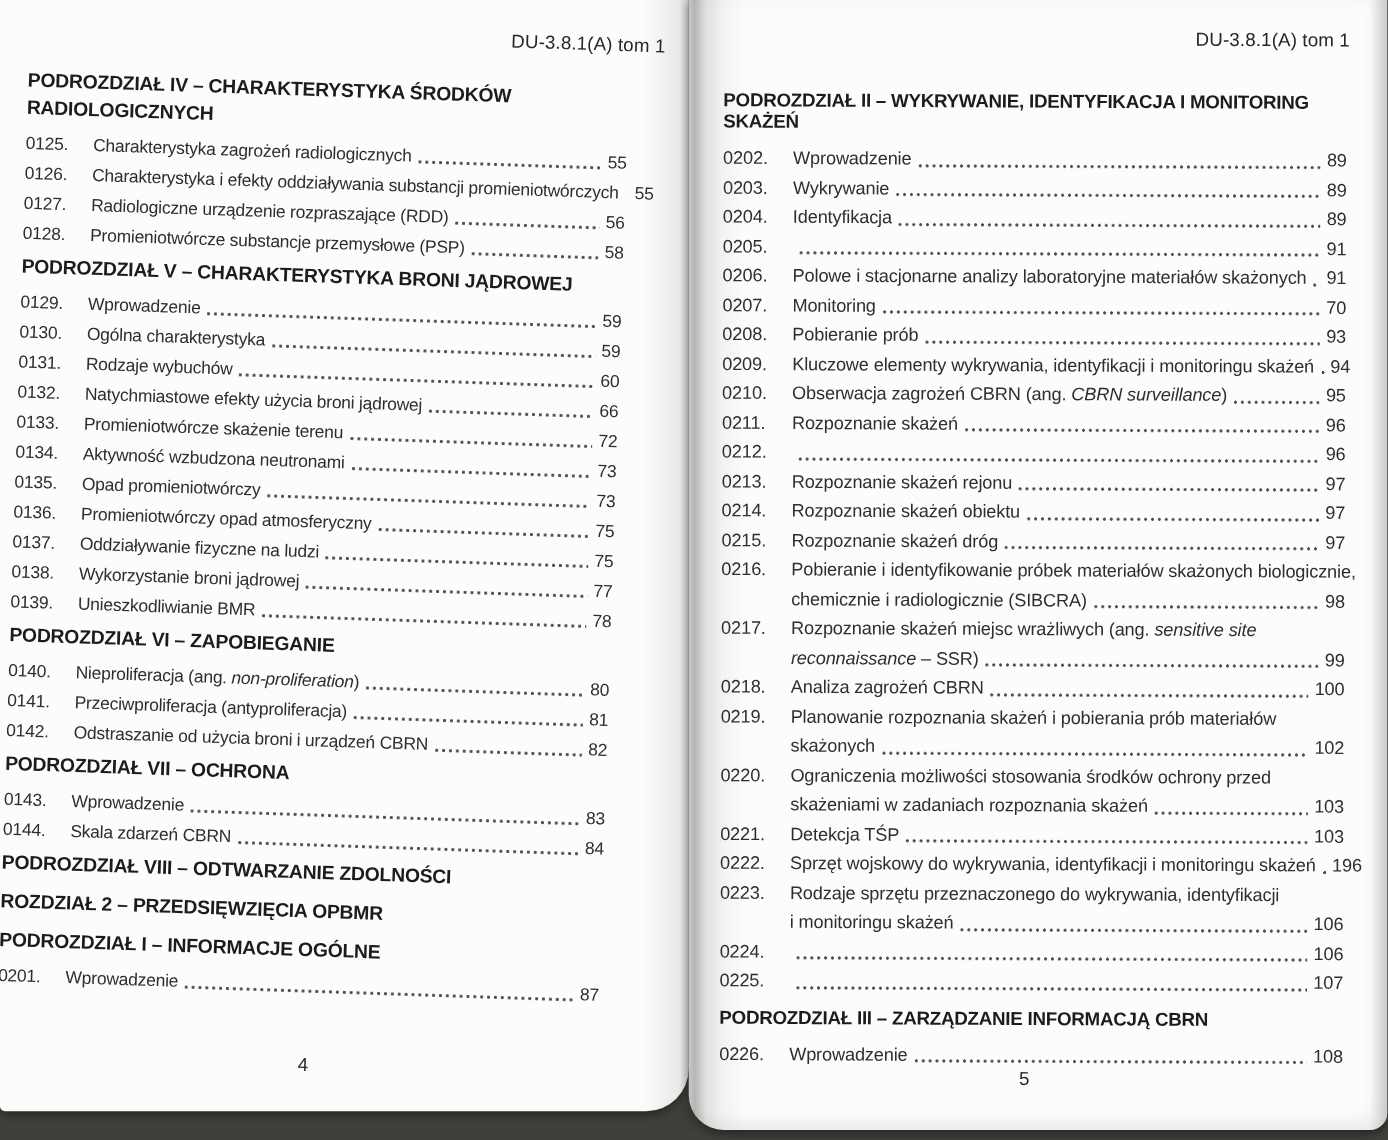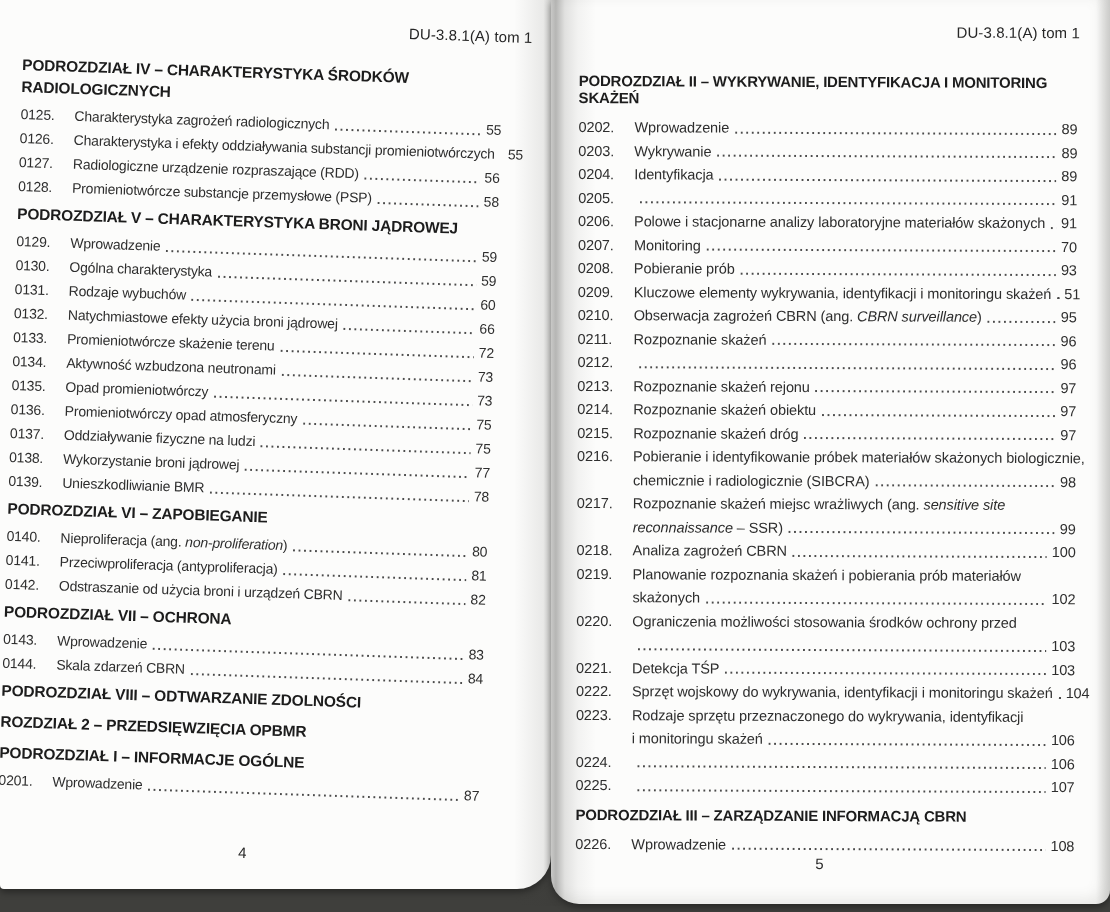--- a/index.html
+++ b/index.html
@@ -415,21 +415,21 @@
                 <span class="toc-page">93</span>
               </div>
             </div>
           </div>
           <div class="toc-entry">
             <span class="toc-num">0209.</span>
             <div class="toc-body">
               <div class="toc-line last">
                 <span class="toc-text"><span>Kluczowe elementy wykrywania, identyfikacji i monitoringu skażeń</span></span>
                 <span class="dots"></span>
-                <span class="toc-page">51</span>
+                <span class="toc-page">94</span>
               </div>
             </div>
           </div>
           <div class="toc-entry">
             <span class="toc-num">0210.</span>
             <div class="toc-body">
               <div class="toc-line last">
                 <span class="toc-text"><span>Obserwacja zagrożeń CBRN (ang. </span><span class="it">CBRN surveillance</span><span>)</span></span>
                 <span class="dots"></span>
                 <span class="toc-page">95</span>
@@ -526,20 +526,21 @@
                 <span class="dots"></span>
                 <span class="toc-page">102</span>
               </div>
             </div>
           </div>
           <div class="toc-entry">
             <span class="toc-num">0220.</span>
             <div class="toc-body">
               <div class="toc-line"><span class="toc-text"><span>Ograniczenia możliwości stosowania środków ochrony przed</span></span></div>
               <div class="toc-line last">
+                <span class="toc-text"><span>skażeniami w zadaniach rozpoznania skażeń</span></span>
                 <span class="dots"></span>
                 <span class="toc-page">103</span>
               </div>
             </div>
           </div>
           <div class="toc-entry">
             <span class="toc-num">0221.</span>
             <div class="toc-body">
               <div class="toc-line last">
                 <span class="toc-text"><span>Detekcja TŚP</span></span>
@@ -547,21 +548,21 @@
                 <span class="toc-page">103</span>
               </div>
             </div>
           </div>
           <div class="toc-entry">
             <span class="toc-num">0222.</span>
             <div class="toc-body">
               <div class="toc-line last">
                 <span class="toc-text"><span>Sprzęt wojskowy do wykrywania, identyfikacji i monitoringu skażeń</span></span>
                 <span class="dots"></span>
-                <span class="toc-page">104</span>
+                <span class="toc-page">196</span>
               </div>
             </div>
           </div>
           <div class="toc-entry">
             <span class="toc-num">0223.</span>
             <div class="toc-body">
               <div class="toc-line"><span class="toc-text"><span>Rodzaje sprzętu przeznaczonego do wykrywania, identyfikacji</span></span></div>
               <div class="toc-line last">
                 <span class="toc-text"><span>i monitoringu skażeń</span></span>
                 <span class="dots"></span>

